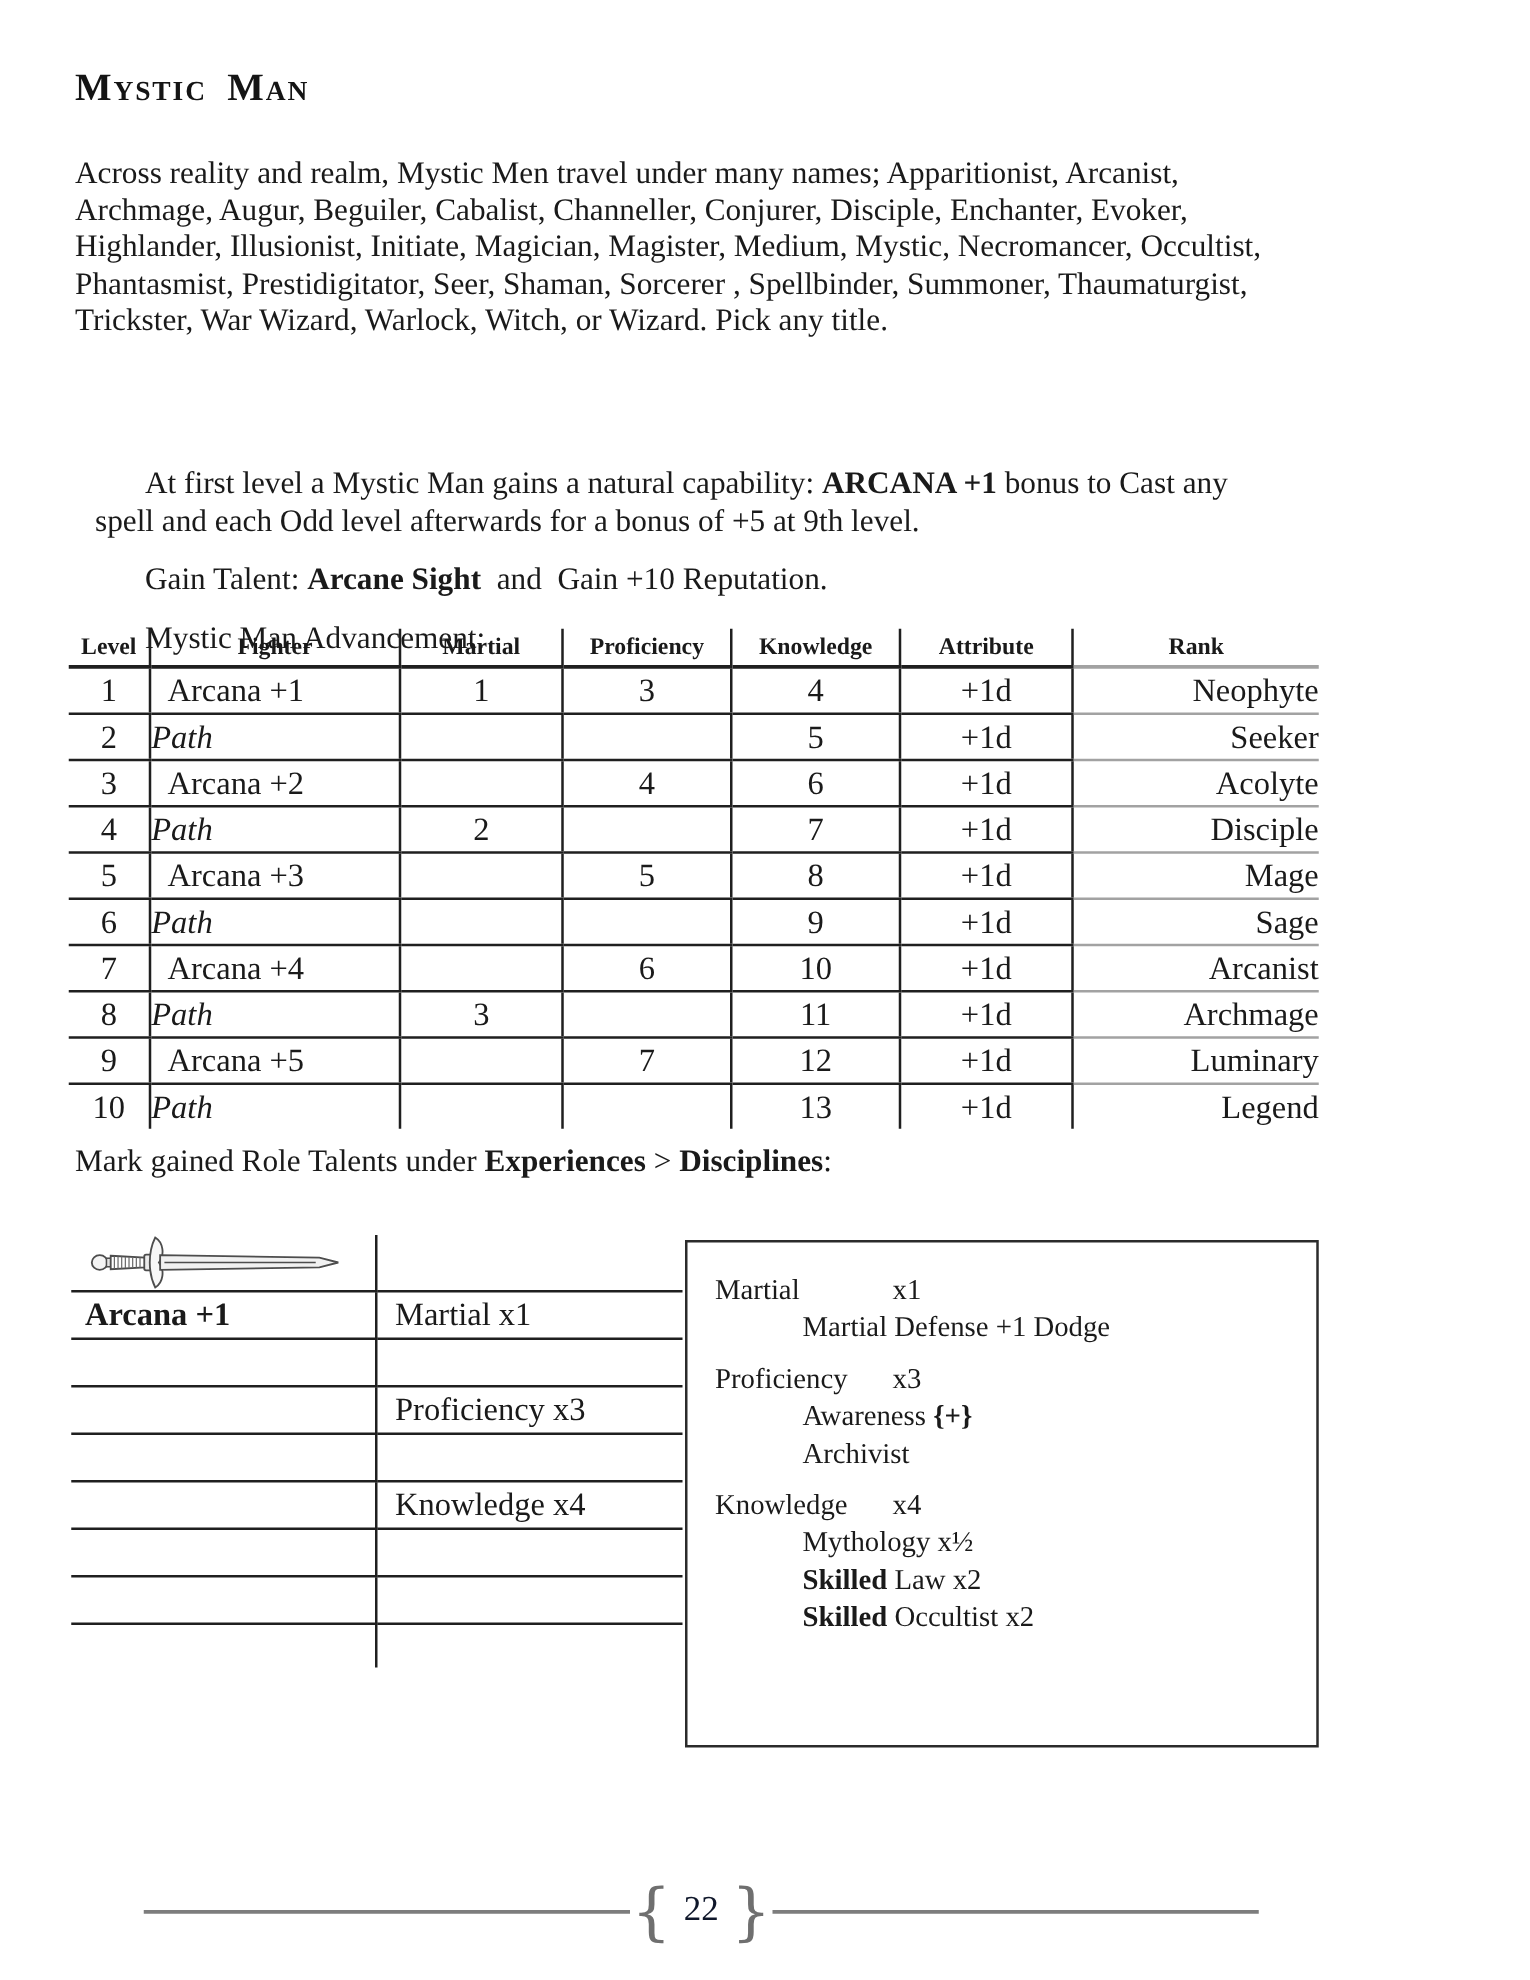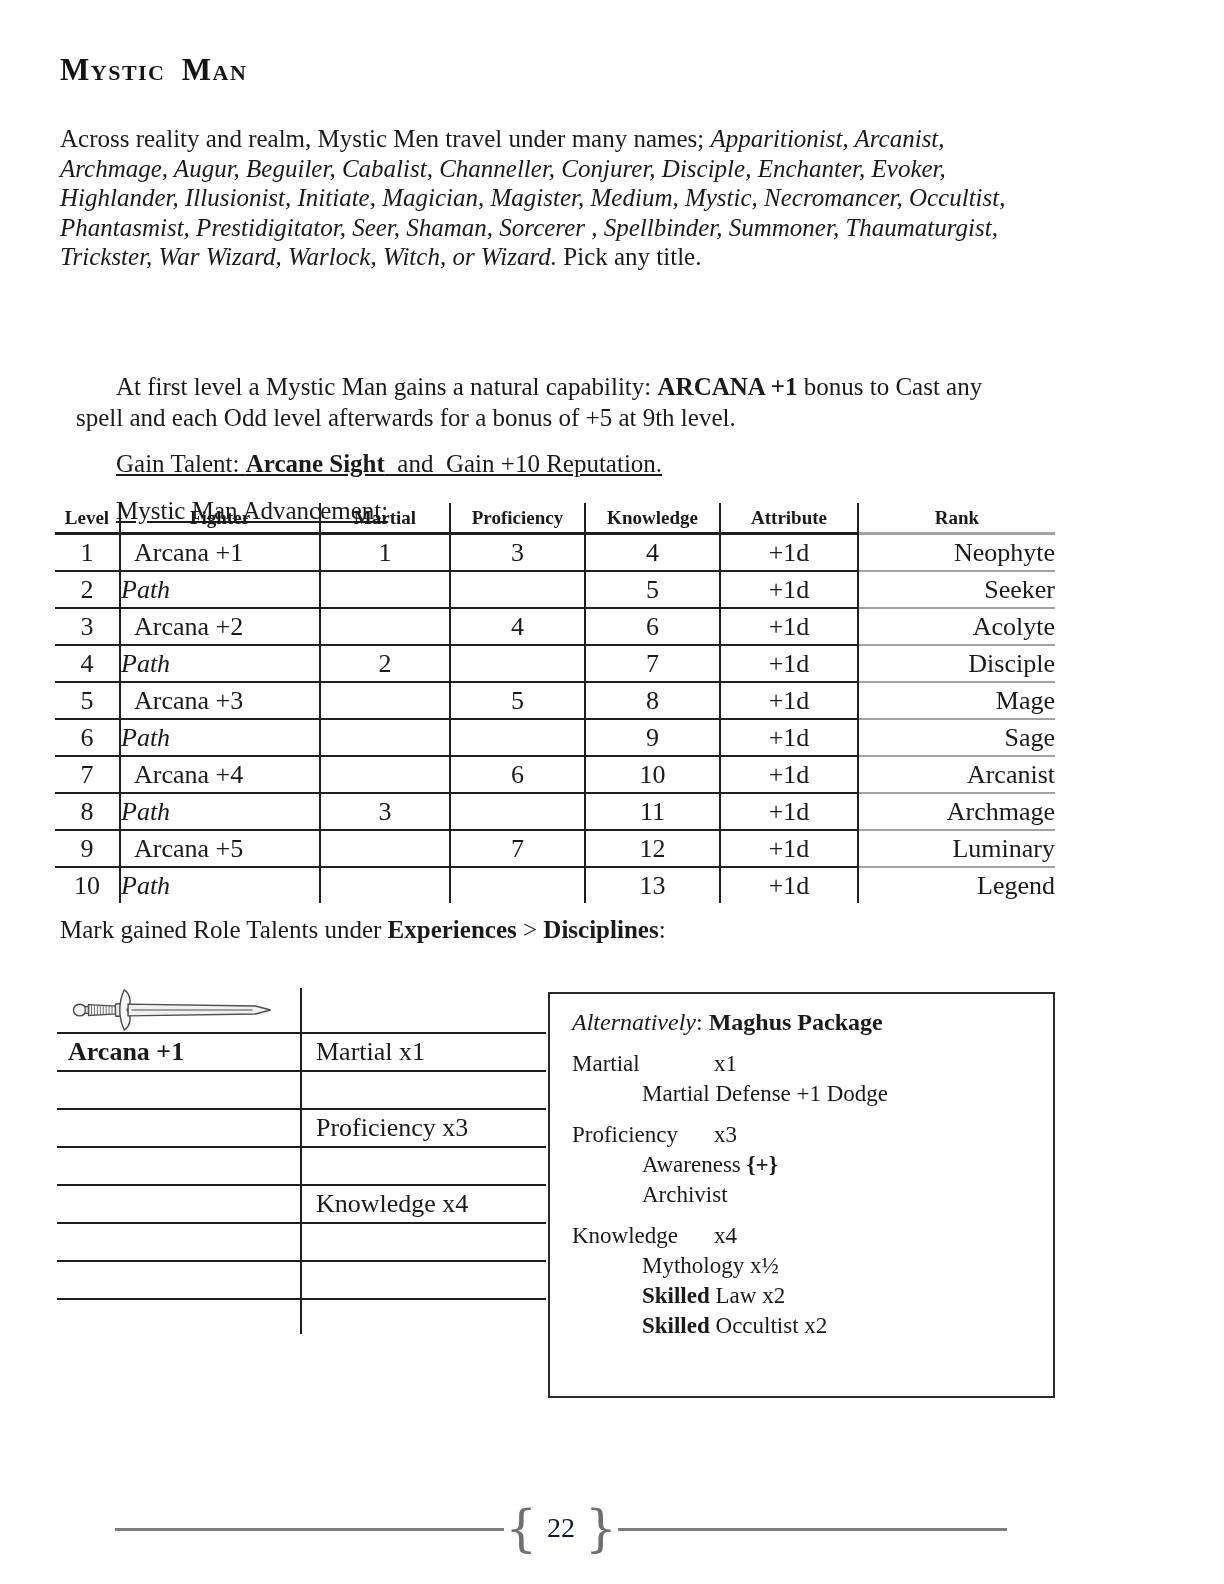--- a/index.html
+++ b/index.html
@@ -12,28 +12,28 @@
 
   
   .page-title{
     left:60px;top:52px;font-size:31px;font-weight:600;font-variant:small-caps;
     letter-spacing:1.5px;word-spacing:7px;color:#141414;
   }
 
   
   .para{font-size:25px;line-height:29.5px;width:962px;}
   .intro{left:60px;top:124px;}
-  .italic{font-style:italic;}
+  .italic{}
   .bold{font-weight:bold;}
   .prewrap{white-space:pre-wrap;}
 
   .ability-block{left:60px;top:356px;width:962px;font-size:25px;line-height:30.5px;}
   .ability-block p{margin:16px;}
   .indent-first{text-indent:40px;}
-  .indent-line{padding-left:40px;text-decoration:underline;}
+  .indent-line{padding-left:40px;}
 
   
   .adv-table{left:55px;top:503px;border-collapse:collapse;table-layout:fixed;width:1000px;}
   .adv-table th{
     font-size:19px;font-weight:bold;text-align:center;vertical-align:middle;
     height:29px;border-bottom:3px solid #1f1f1f;padding:0;
   }
   .adv-table th.rank-col{border-bottom:3px solid #a2a2a2;}
   .adv-table td{
     font-size:26px;height:35px;text-align:center;vertical-align:middle;
@@ -289,21 +289,20 @@
     <div class="rt-left">
         <span class="rt-text"></span>
       </div>
     <div class="rt-right">
         <span class="rt-text-r"></span>
       </div>
   </div>
 </div>
 
 <div class="abs maghus-box">
-  <div class="mg-header"><span class="italic">Alternatively</span><span>: </span><span class="bold">Maghus Package</span></div>
 
   <div class="mg-group">
     <div class="mg-namerow"><span class="mg-name">Martial</span><span>x1</span></div>
     <div class="mg-item"><span>Martial Defense +1 Dodge</span><span class="bold"></span><span></span></div>
   </div>
 
   <div class="mg-group">
     <div class="mg-namerow"><span class="mg-name">Proficiency</span><span>x3</span></div>
     <div class="mg-item"><span>Awareness </span><span class="bold">{+}</span><span></span></div>
     <div class="mg-item"><span>Archivist</span><span class="bold"></span><span></span></div>

